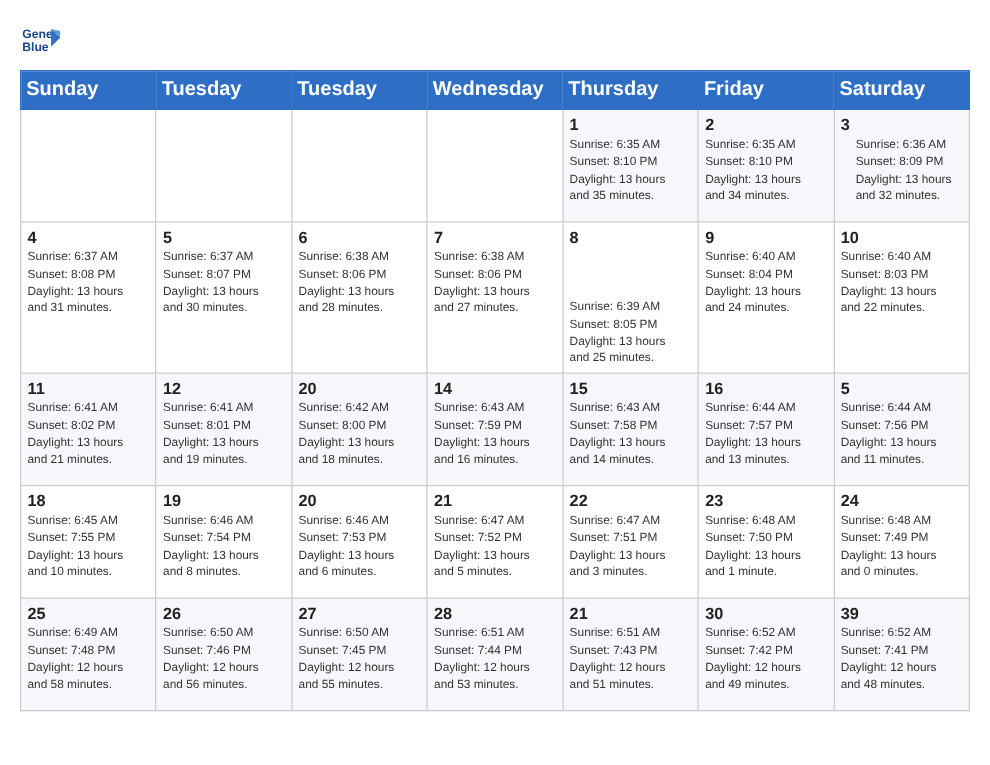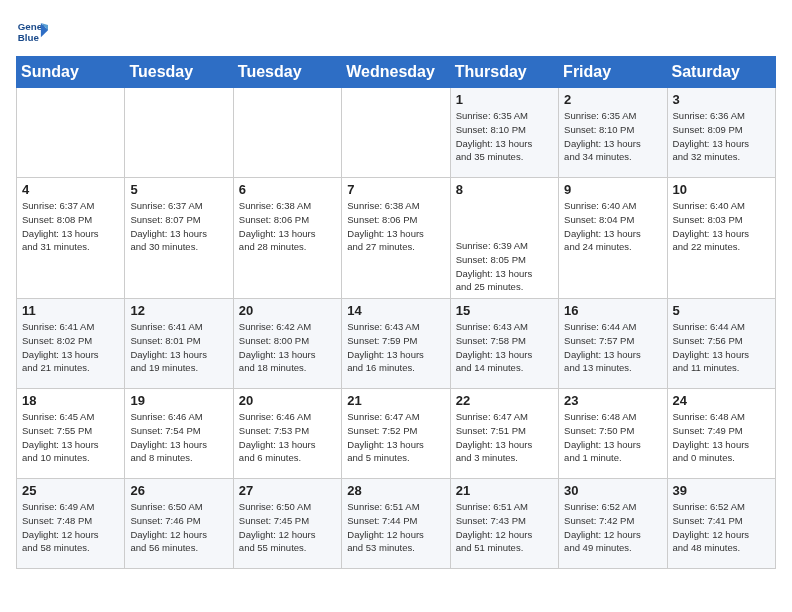--- a/index.html
+++ b/index.html
@@ -134,21 +134,21 @@
         </td>
         <td>
           <div class="day-number">2</div>
           <div class="day-info" style="white-space: pre-line;">Sunrise: 6:35 AM
 Sunset: 8:10 PM
 Daylight: 13 hours
 and 34 minutes.</div>
         </td>
         <td>
           <div class="day-number">3</div>
-          <div class="day-info" style="white-space: pre-line;">Sunrise: 6:36 AM
+          <div class="day-info" style="white-space: pre-line; margin-left: 12px;">Sunrise: 6:36 AM
 Sunset: 8:09 PM
 Daylight: 13 hours
 and 32 minutes.</div>
         </td>
       </tr>
       <tr>
         <td>
           <div class="day-number">4</div>
           <div class="day-info" style="white-space: pre-line;">Sunrise: 6:37 AM
 Sunset: 8:08 PM

